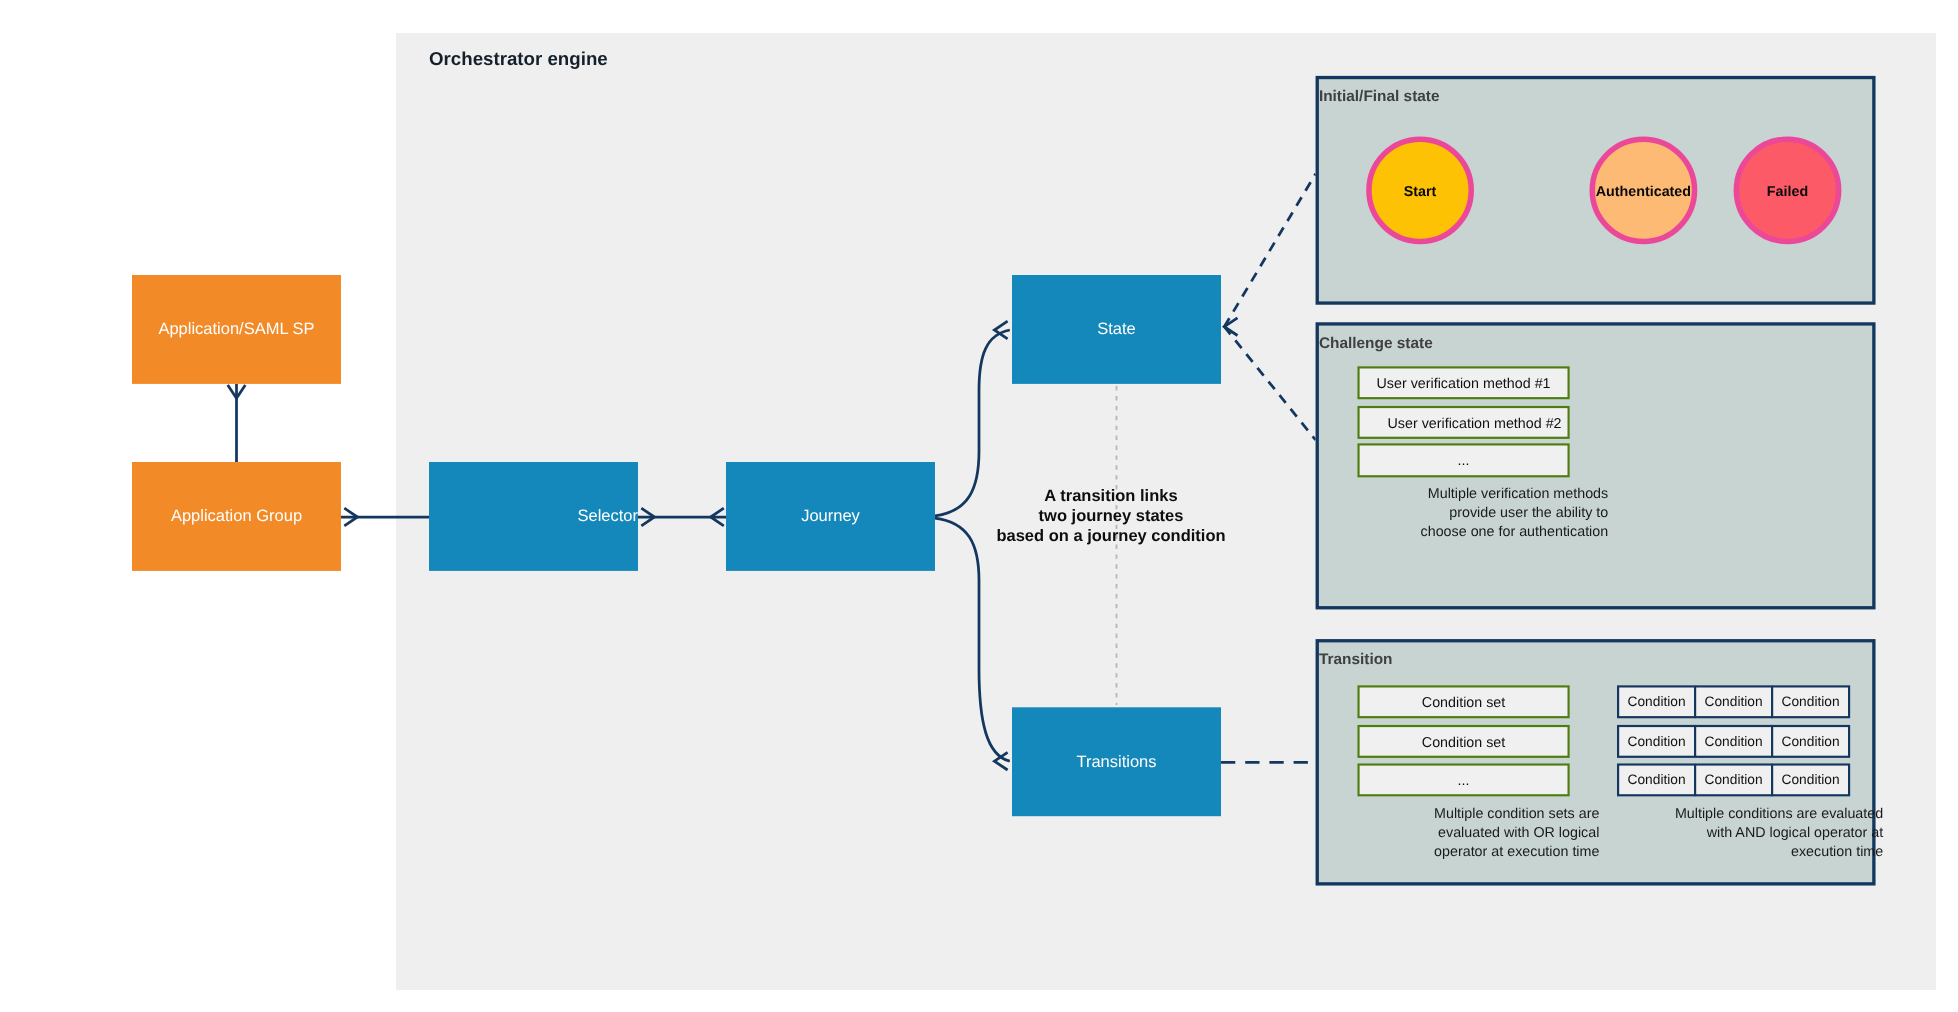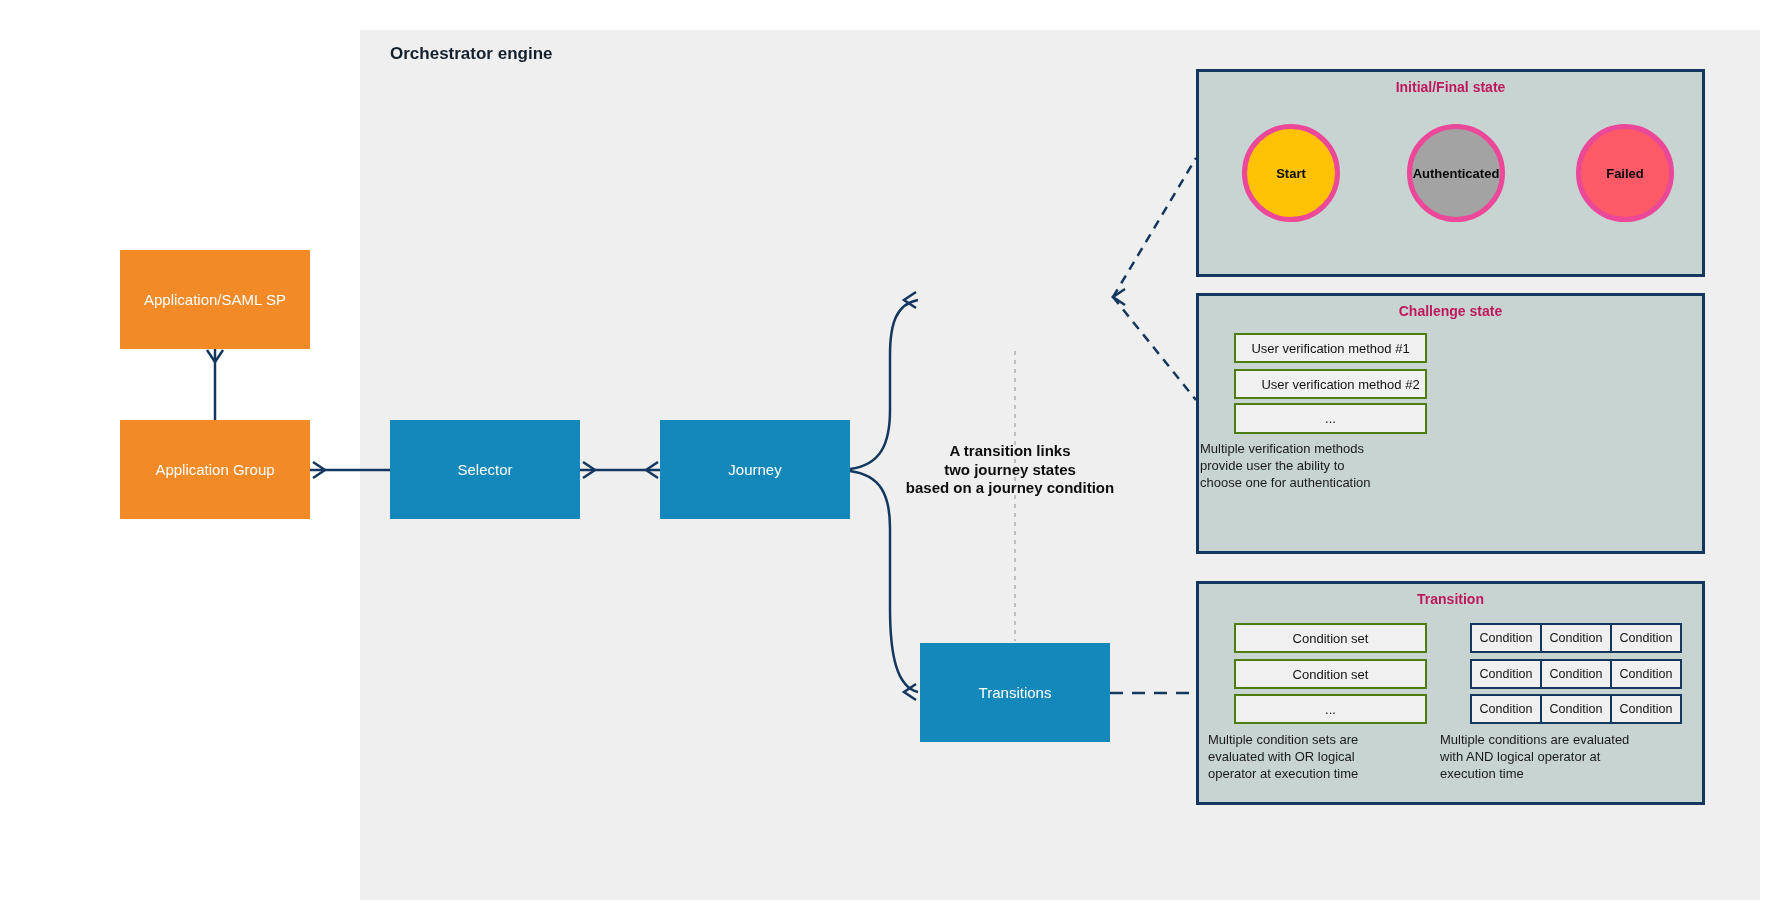--- a/index.html
+++ b/index.html
@@ -9,32 +9,32 @@
   svg.connectors{position:absolute;left:0;top:0;pointer-events:none;}
   .edge{stroke:#14375f;stroke-width:2.5;fill:none;}
   .edge-dashed{stroke:#14375f;stroke-width:2.5;fill:none;stroke-dasharray:9 7;}
   .edge-dashed-long{stroke:#14375f;stroke-width:2.5;fill:none;stroke-dasharray:13 9;}
   .edge-gray{stroke:#b5b5b5;stroke-width:1.6;fill:none;stroke-dasharray:4 5;}
   .node{position:absolute;display:flex;align-items:center;justify-content:center;
         color:#ffffff;font-size:15px;box-sizing:border-box;text-align:center;}
   .node.blue{background:#1488ba;}
   .node.orange{background:#f28a28;}
   .panel{position:absolute;background:#c8d4d2;border:3px solid #14375f;box-sizing:border-box;}
-  .panel-title{position:absolute;left:0;right:0;top:7px;text-align:center;
-               font-weight:bold;font-size:14px;color:#be185d;}
+  .panel-title{position:absolute;left:0;right:0;top:7px;text-align:left;
+               font-weight:bold;font-size:14px;color:#404040;}
   .circle{position:absolute;width:98px;height:98px;border-radius:50%;
           border:5px solid #ec4899;box-sizing:border-box;display:flex;align-items:center;
           justify-content:center;font-size:13px;font-weight:bold;color:#0a0a0a;text-align:center;}
   .mini-box{position:absolute;background:#f0f0f0;border:2px solid #4d7c0f;box-sizing:border-box;
             display:flex;align-items:center;justify-content:center;font-size:13px;color:#111111;}
   .cond-row{position:absolute;display:flex;width:212px;height:30px;}
   .cond-cell{flex:1;background:#f0f0f0;border:2px solid #14375f;box-sizing:border-box;
              display:flex;align-items:center;justify-content:center;font-size:12.5px;color:#111111;}
   .cond-cell + .cond-cell{margin-left:-2px;}
-  .note{position:absolute;text-align:left;font-size:13px;color:#1a1a1a;line-height:17px;}
+  .note{position:absolute;text-align:right;font-size:13px;color:#1a1a1a;line-height:17px;}
   .big-note{position:absolute;text-align:center;font-size:15px;font-weight:bold;
             color:#0d0d0d;line-height:18.5px;}
 </style>
 </head>
 <body>
 
 <div class="canvas">
 
   <div class="engine-bg"></div>
   <div class="engine-title">Orchestrator engine</div>
@@ -66,43 +66,46 @@
     <line class="edge-gray" x1="1015" y1="351" x2="1015" y2="641"></line>
   </svg>
 
   <div class="node orange" style="left:120px;top:250px;width:190px;height:99px;">
     <span>Application/SAML SP</span>
   </div>
   <div class="node orange" style="left:120px;top:420px;width:190px;height:99px;">
     <span>Application Group</span>
   </div>
 
-  <div class="node blue" style="left:390px;top:420px;width:190px;height:99px;">
+  <div class="node blue" style="left:390px;top:420px;width:190px;height:99px;justify-content:flex-end;">
     <span>Selector</span>
   </div>
   <div class="node blue" style="left:660px;top:420px;width:190px;height:99px;">
     <span>Journey</span>
+  </div>
+  <div class="node blue" style="left:920px;top:250px;width:190px;height:99px;">
+    <span>State</span>
   </div>
   <div class="node blue" style="left:920px;top:643px;width:190px;height:99px;">
     <span>Transitions</span>
   </div>
 
   <div class="big-note" style="left:860px;top:442px;width:300px;">
     <div>A transition links</div>
     <div>two journey states</div>
     <div>based on a journey condition</div>
   </div>
 
   <div class="panel" style="left:1196px;top:69px;width:509px;height:208px;">
     <div class="panel-title">Initial/Final state</div>
   </div>
   <div class="circle" style="left: 1242px; top: 124px; background-color: rgb(252, 194, 3);">
     <span>Start</span>
   </div>
-  <div class="circle" style="left: 1407px; top: 124px; background-color: #a3a3a3;">
+  <div class="circle" style="left: 1445px; top: 124px; background-color: #fdba74;">
     <span>Authenticated</span>
   </div>
   <div class="circle" style="left: 1576px; top: 124px; background-color: rgb(251, 90, 102);">
     <span>Failed</span>
   </div>
 
   <div class="panel" style="left:1196px;top:293px;width:509px;height:261px;">
     <div class="panel-title">Challenge state</div>
   </div>
   <div class="mini-box" style="left:1234px;top:333px;width:193px;height:30px;">

